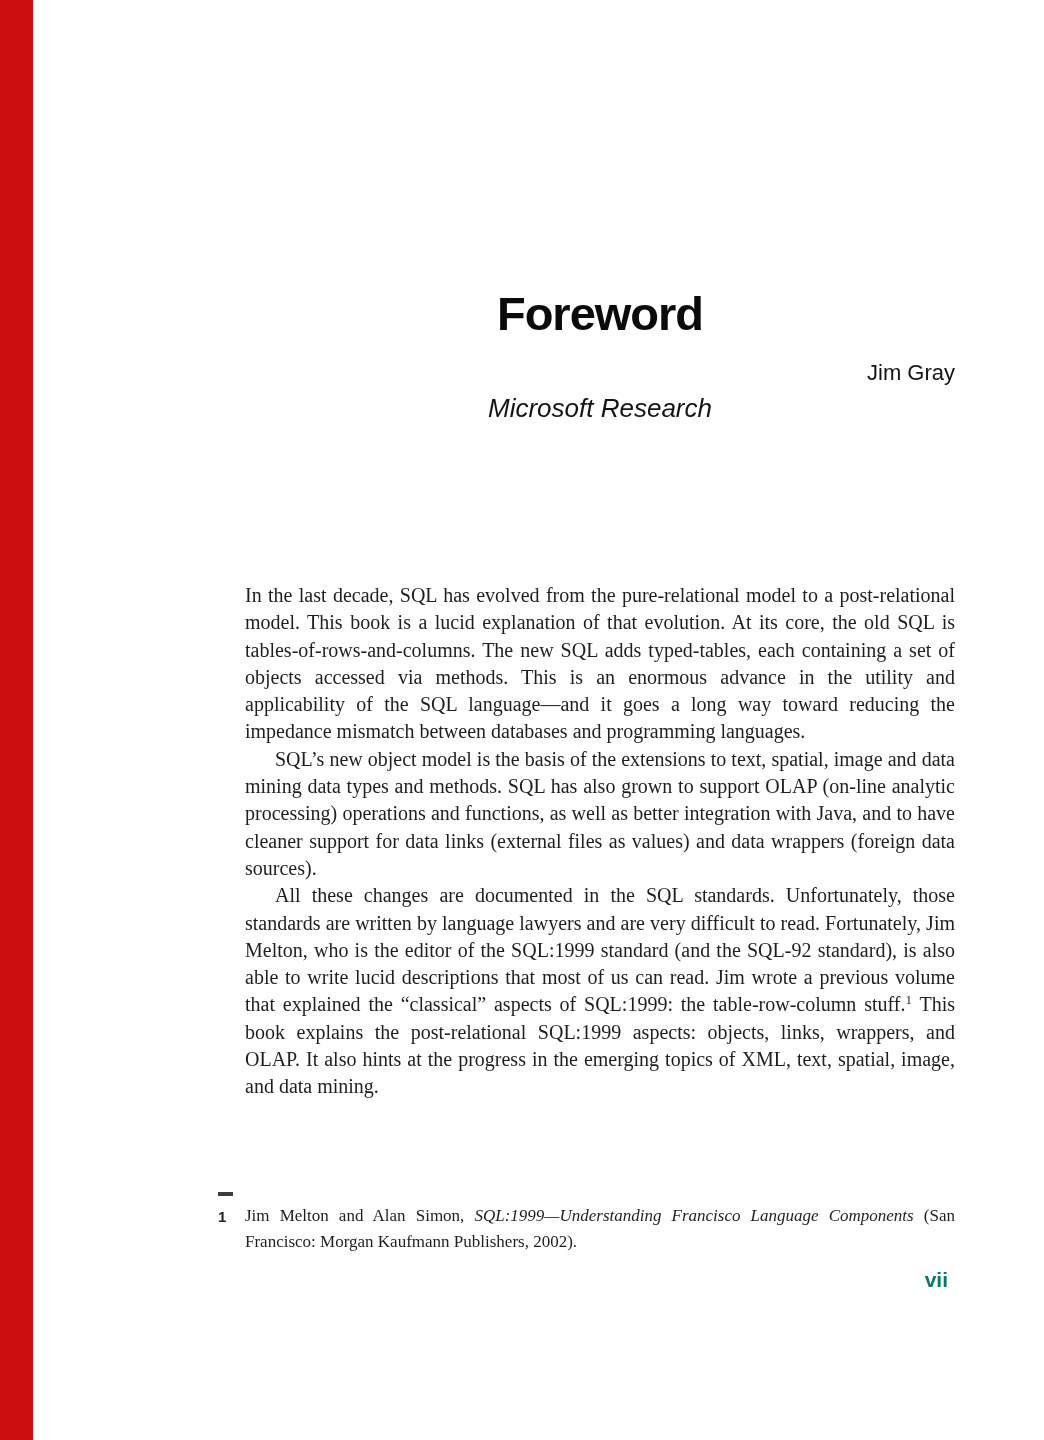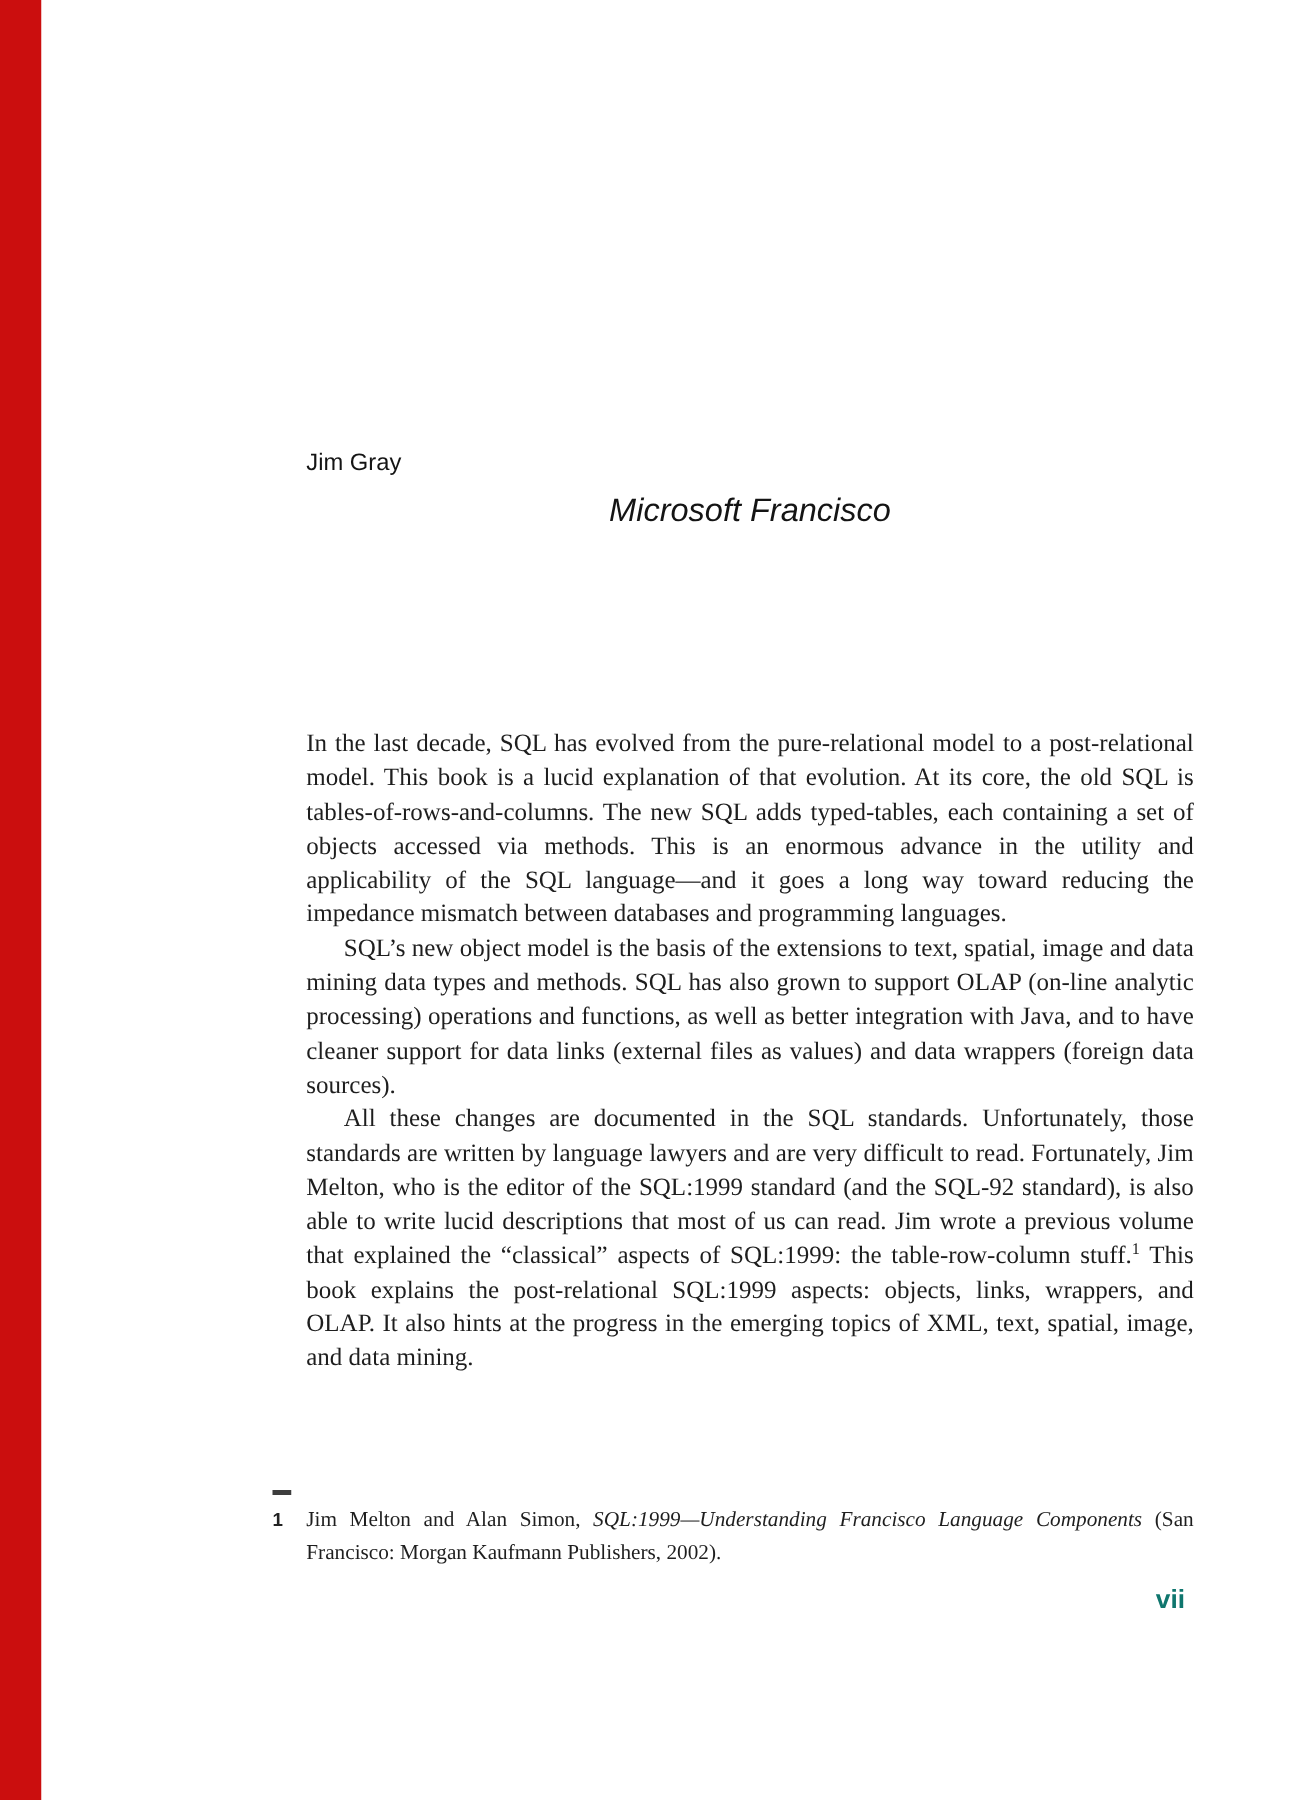--- a/index.html
+++ b/index.html
@@ -25,23 +25,23 @@
     text-align: center;
     font-family: "Liberation Sans", sans-serif;
     font-weight: bold;
     font-size: 47px;
     letter-spacing: -1px;
     color: #0b0b0b;
   }
   .author {
     position: absolute;
     left: 245px; top: 360px; width: 710px;
-    text-align: left;
+    text-align: right;
     font-family: "Liberation Sans", sans-serif;
-    font-size: 19px;
+    font-size: 22px;
     color: #141414;
   }
   .affiliation {
     position: absolute;
     left: 245px; top: 393px; width: 710px;
     text-align: center;
     font-family: "Liberation Sans", sans-serif;
     font-style: italic;
     font-size: 26px;
     color: #141414;
@@ -93,24 +93,25 @@
     color: #0f766e;
   }
 </style>
 </head>
 <body>
 
 <div class="page">
 
   <div class="red-stripe" style="background: rgb(203, 14, 14);"></div>
 
+  <h1 class="title">Foreword</h1>
 
   <div class="author">Jim Gray</div>
 
-  <div class="affiliation">Microsoft Francisco</div>
+  <div class="affiliation">Microsoft Research</div>
 
   <div class="body-text">
     <p>In the last decade, SQL has evolved from the pure-relational model to a post-relational model. This book is a lucid explanation of that evolution. At its core, the old SQL is tables-of-rows-and-columns. The new SQL adds typed-tables, each containing a set of objects accessed via methods. This is an enormous advance in the utility and applicability of the SQL language—and it goes a long way toward reducing the impedance mismatch between databases and programming languages.</p>
     <p class="indent">SQL’s new object model is the basis of the extensions to text, spatial, image and data mining data types and methods. SQL has also grown to support OLAP (on-line analytic processing) operations and functions, as well as better integration with Java, and to have cleaner support for data links (external files as values) and data wrappers (foreign data sources).</p>
     <p class="indent"><span>All these changes are documented in the SQL standards. Unfortunately, those standards are written by language lawyers and are very difficult to read. Fortunately, Jim Melton, who is the editor of the SQL:1999 standard (and the SQL-92 standard), is also able to write lucid descriptions that most of us can read. Jim wrote a previous volume that explained the “classical” aspects of SQL:1999: the table-row-column stuff.</span><sup class="fn-ref">1</sup><span> This book explains the post-relational SQL:1999 aspects: objects, links, wrappers, and OLAP. It also hints at the progress in the emerging topics of XML, text, spatial, image, and data mining.</span></p>
   </div>
 
   <div class="fn-rule"></div>
 
   <div class="footnote">

